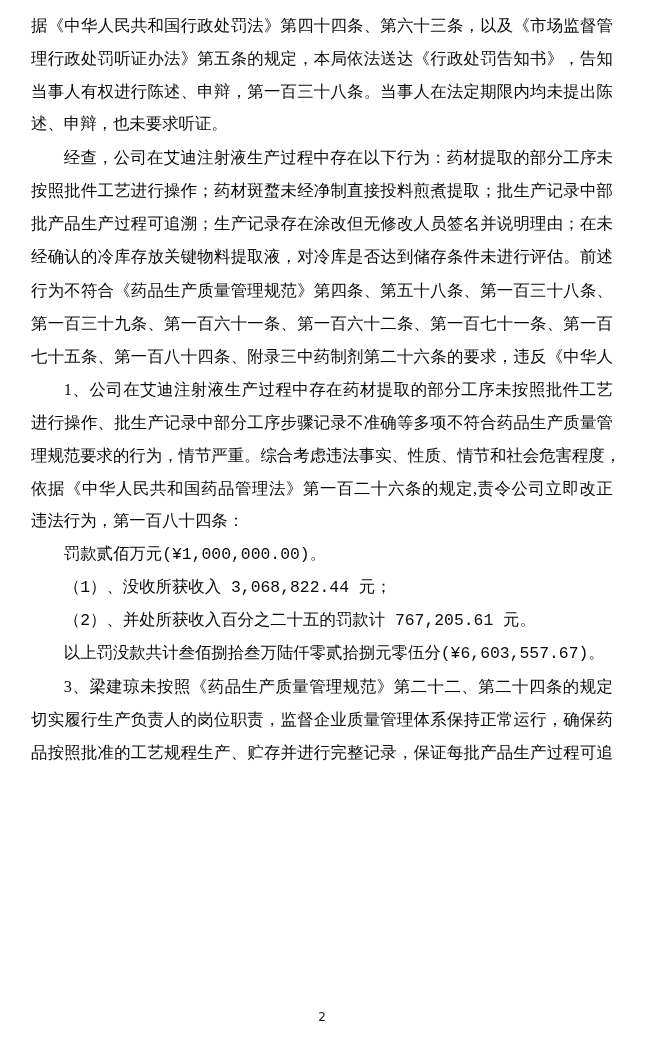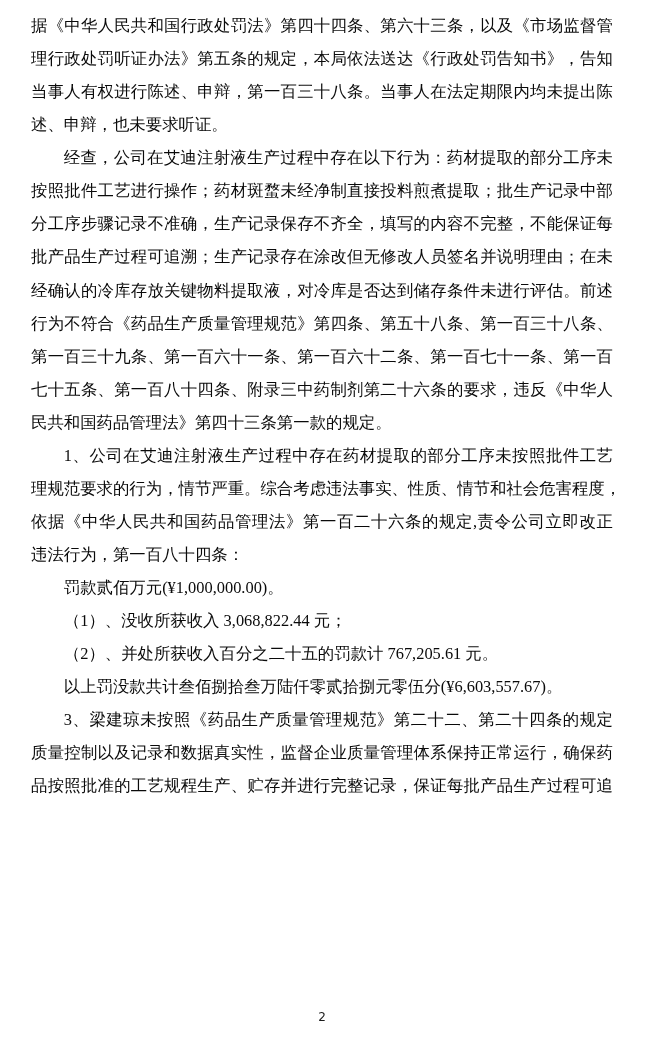--- a/index.html
+++ b/index.html
@@ -25,20 +25,21 @@
     white-space: nowrap;
     overflow: visible;
   }
   .line.full {
     text-align: justify;
     text-align-last: justify;
   }
   .line.last {
     text-align: right;
     text-align-last: left;
+    font-family: Liberation Mono, monospace;
   }
   .line.indent { text-indent: 2em; }
   .page-number {
     position: absolute;
     left: 0;
     width: 644px;
     top: 1008px;
     text-align: center;
     font-size: 12px;
     line-height: 18px;
@@ -55,31 +56,30 @@
     <div class="paragraph">
       <div class="line full">据《中华人民共和国行政处罚法》第四十四条、第六十三条，以及《市场监督管</div>
       <div class="line full">理行政处罚听证办法》第五条的规定，本局依法送达《行政处罚告知书》，告知</div>
       <div class="line full">当事人有权进行陈述、申辩，第一百三十八条。当事人在法定期限内均未提出陈</div>
       <div class="line last">述、申辩，也未要求听证。</div>
     </div>
 
     <div class="paragraph">
       <div class="line full indent">经查，公司在艾迪注射液生产过程中存在以下行为：药材提取的部分工序未</div>
       <div class="line full">按照批件工艺进行操作；药材斑蝥未经净制直接投料煎煮提取；批生产记录中部</div>
-      <div class="line full">分工序步骤记录不准确，生产记录保存不齐全，填写的内容不完整，不能保证每</div>
       <div class="line full">批产品生产过程可追溯；生产记录存在涂改但无修改人员签名并说明理由；在未</div>
       <div class="line full">经确认的冷库存放关键物料提取液，对冷库是否达到储存条件未进行评估。前述</div>
       <div class="line full">行为不符合《药品生产质量管理规范》第四条、第五十八条、第一百三十八条、</div>
       <div class="line full">第一百三十九条、第一百六十一条、第一百六十二条、第一百七十一条、第一百</div>
       <div class="line full">七十五条、第一百八十四条、附录三中药制剂第二十六条的要求，违反《中华人</div>
-      <div class="line last">民共和国药品管理法》第四十三条第一款的规定。</div>
     </div>
 
     <div class="paragraph">
       <div class="line full indent">1、公司在艾迪注射液生产过程中存在药材提取的部分工序未按照批件工艺</div>
+      <div class="line full">进行操作、批生产记录中部分工序步骤记录不准确等多项不符合药品生产质量管</div>
       <div class="line full">理规范要求的行为，情节严重。综合考虑违法事实、性质、情节和社会危害程度，</div>
       <div class="line full">依据《中华人民共和国药品管理法》第一百二十六条的规定,责令公司立即改正</div>
       <div class="line last">违法行为，第一百八十四条：</div>
     </div>
 
     <div class="paragraph">
       <div class="line last indent">罚款贰佰万元(¥1,000,000.00)。</div>
     </div>
 
 
@@ -90,20 +90,20 @@
     <div class="paragraph">
       <div class="line last indent">（2）、并处所获收入百分之二十五的罚款计 767,205.61 元。</div>
     </div>
 
     <div class="paragraph">
       <div class="line last indent">以上罚没款共计叁佰捌拾叁万陆仟零贰拾捌元零伍分(¥6,603,557.67)。</div>
     </div>
 
     <div class="paragraph">
       <div class="line full indent">3、梁建琼未按照《药品生产质量管理规范》第二十二、第二十四条的规定</div>
-      <div class="line full">质量控制以及记录和数据真实性，监督企业质量管理体系保持正常运行，确保药</div>
+      <div class="line full">切实履行生产负责人的岗位职责，监督企业质量管理体系保持正常运行，确保药</div>
       <div class="line full">品按照批准的工艺规程生产、贮存并进行完整记录，保证每批产品生产过程可追</div>
     </div>
 
   </div>
 
   <div class="page-number">2</div>
 </div>
 
 </body></html>

